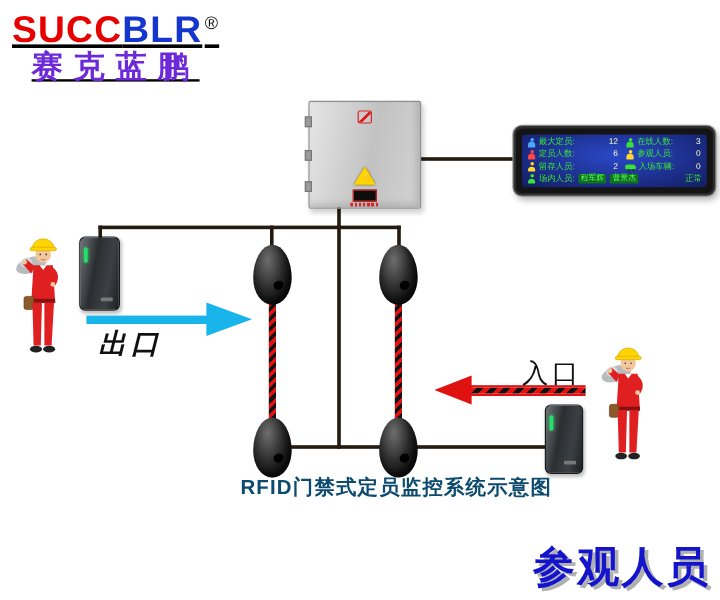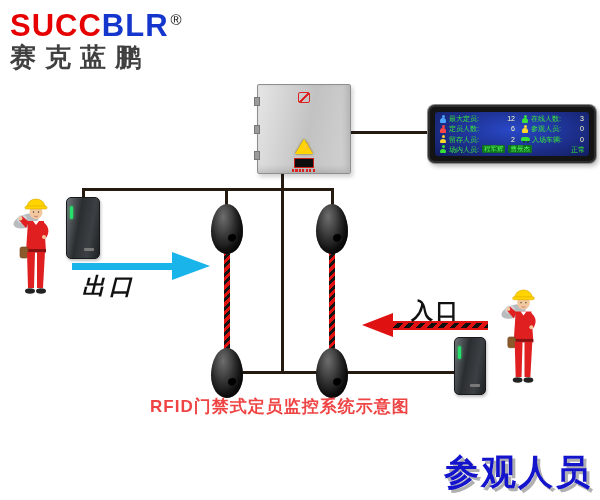--- a/index.html
+++ b/index.html
@@ -1,26 +1,26 @@
 <!DOCTYPE html>
 <html><head>
 <meta charset="utf-8">
 <style>
   html,body{margin:0;padding:0;background:#fff;}
   .stage{position:relative;width:600px;height:500px;background:#ffffff;overflow:hidden;
          font-family:"Liberation Sans", sans-serif;}
 
   
-  .logo{position:absolute;left:10px;top:4px;}
+  .logo{position:absolute;left:10px;top:4px;text-decoration:underline;}
   .logo-en{font-size:31px;font-weight:bold;letter-spacing:1px;line-height:32px;}
   .logo-en .red{color:#e60000;}
   .logo-en .blue{color:#1536cc;}
   .logo-en .reg{font-size:15px;color:#111;vertical-align:super;font-weight:normal;margin-left:2px;}
-  .logo-cn{font-family:"DejaVu Serif", serif;font-size:26px;font-weight:bold;color:#404040;
-           letter-spacing:9px;line-height:30px;margin-top:0px;}
+  .logo-cn{font-family:"DejaVu Serif", serif;font-size:26px;font-weight:bold;color:#6d28d9;
+           letter-spacing:9px;line-height:30px;margin-top:0px;text-align:center;}
 
   
   .wire{position:absolute;background:#241a10;}
 
   
   .cbox{position:absolute;left:257px;top:84px;width:92px;height:88px;border:1px solid #8e8e8e;
         border-radius:2px;background:linear-gradient(100deg,#e6e6e6 0%,#c2c2c2 55%,#d2d2d2 100%);
         box-shadow:inset -3px -3px 6px rgba(0,0,0,.14), 2px 3px 4px rgba(0,0,0,.18);}
   .hinge{position:absolute;left:-4px;width:4px;height:7px;background:#9b9b9b;border:1px solid #777;}
   .hinge.h1{top:12px}.hinge.h2{top:40px}.hinge.h3{top:66px}
@@ -100,31 +100,31 @@
         border-left:38px solid #18b4ea;}
   .exit-label{position:absolute;left:82px;top:271px;font-size:23px;font-weight:bold;color:#111;
         letter-spacing:4px;font-style:italic;}
   .arrow-ent{position:absolute;left:362px;top:312px;width:126px;height:26px;}
   .arrow-ent .head{position:absolute;left:0;top:1px;width:0;height:0;
         border-top:12px solid transparent;border-bottom:12px solid transparent;
         border-right:31px solid #e01111;}
   .arrow-ent .shaft{position:absolute;left:30px;top:9px;width:96px;height:5px;
         border-top:2px solid #e01111;border-bottom:2px solid #e01111;
         background:repeating-linear-gradient(135deg,#e01111 0 4px,#101010 4px 8px);}
-  .ent-label{position:absolute;left:411px;top:296px;font-size:22px;font-weight:bold;color:#111;
+  .ent-label{position:absolute;left:435px;top:296px;font-size:22px;font-weight:normal;color:#111;
         letter-spacing:3px;}
 
   
   .worker{position:absolute;}
   .worker-left{left:12px;top:194px;width:48px;height:102px;}
   .worker-right{left:500px;top:285px;width:47px;height:100px;}
 
   
-  .caption{position:absolute;left:150px;top:395px;width:310px;text-align:left;
-           font-size:17px;font-weight:bold;color:#ef4444;letter-spacing:1px;}
+  .caption{position:absolute;left:150px;top:395px;width:310px;text-align:right;
+           font-size:17px;font-weight:bold;color:#0c4a6e;letter-spacing:1px;}
   .watermark{position:absolute;right:8px;bottom:4px;font-size:35px;font-weight:bold;
              color:#1414cc;letter-spacing:2px;text-shadow:3px 3px 0 #b0b0b0;}
 </style>
 </head>
 <body>
 
 <div class="stage">
 
   <div class="logo">
     <div class="logo-en">

